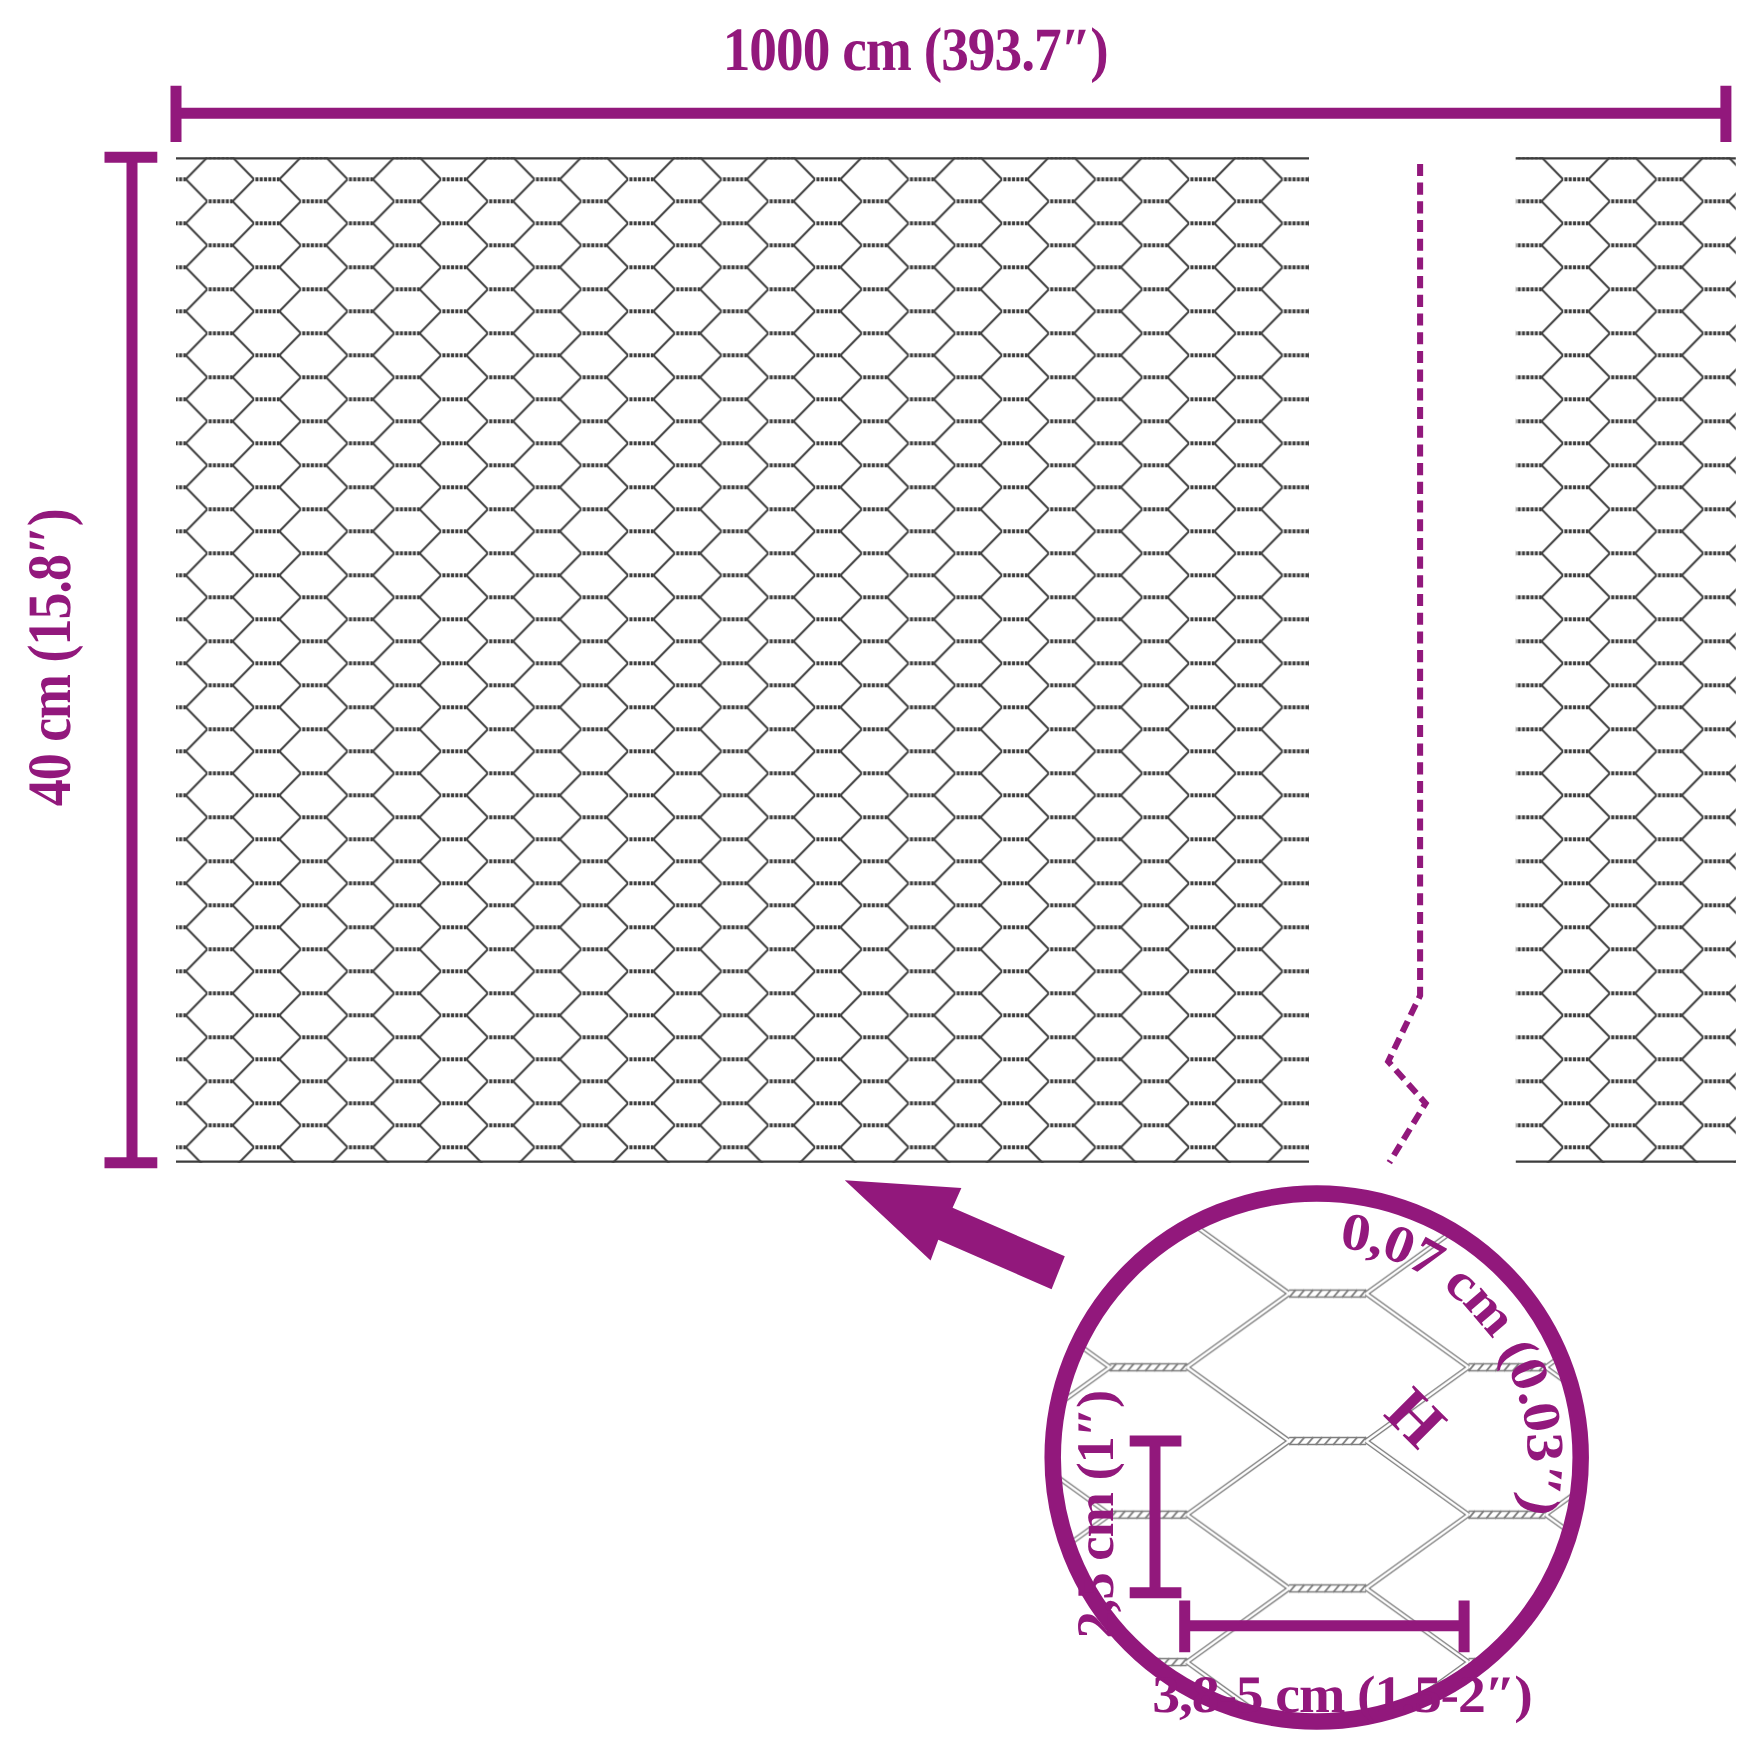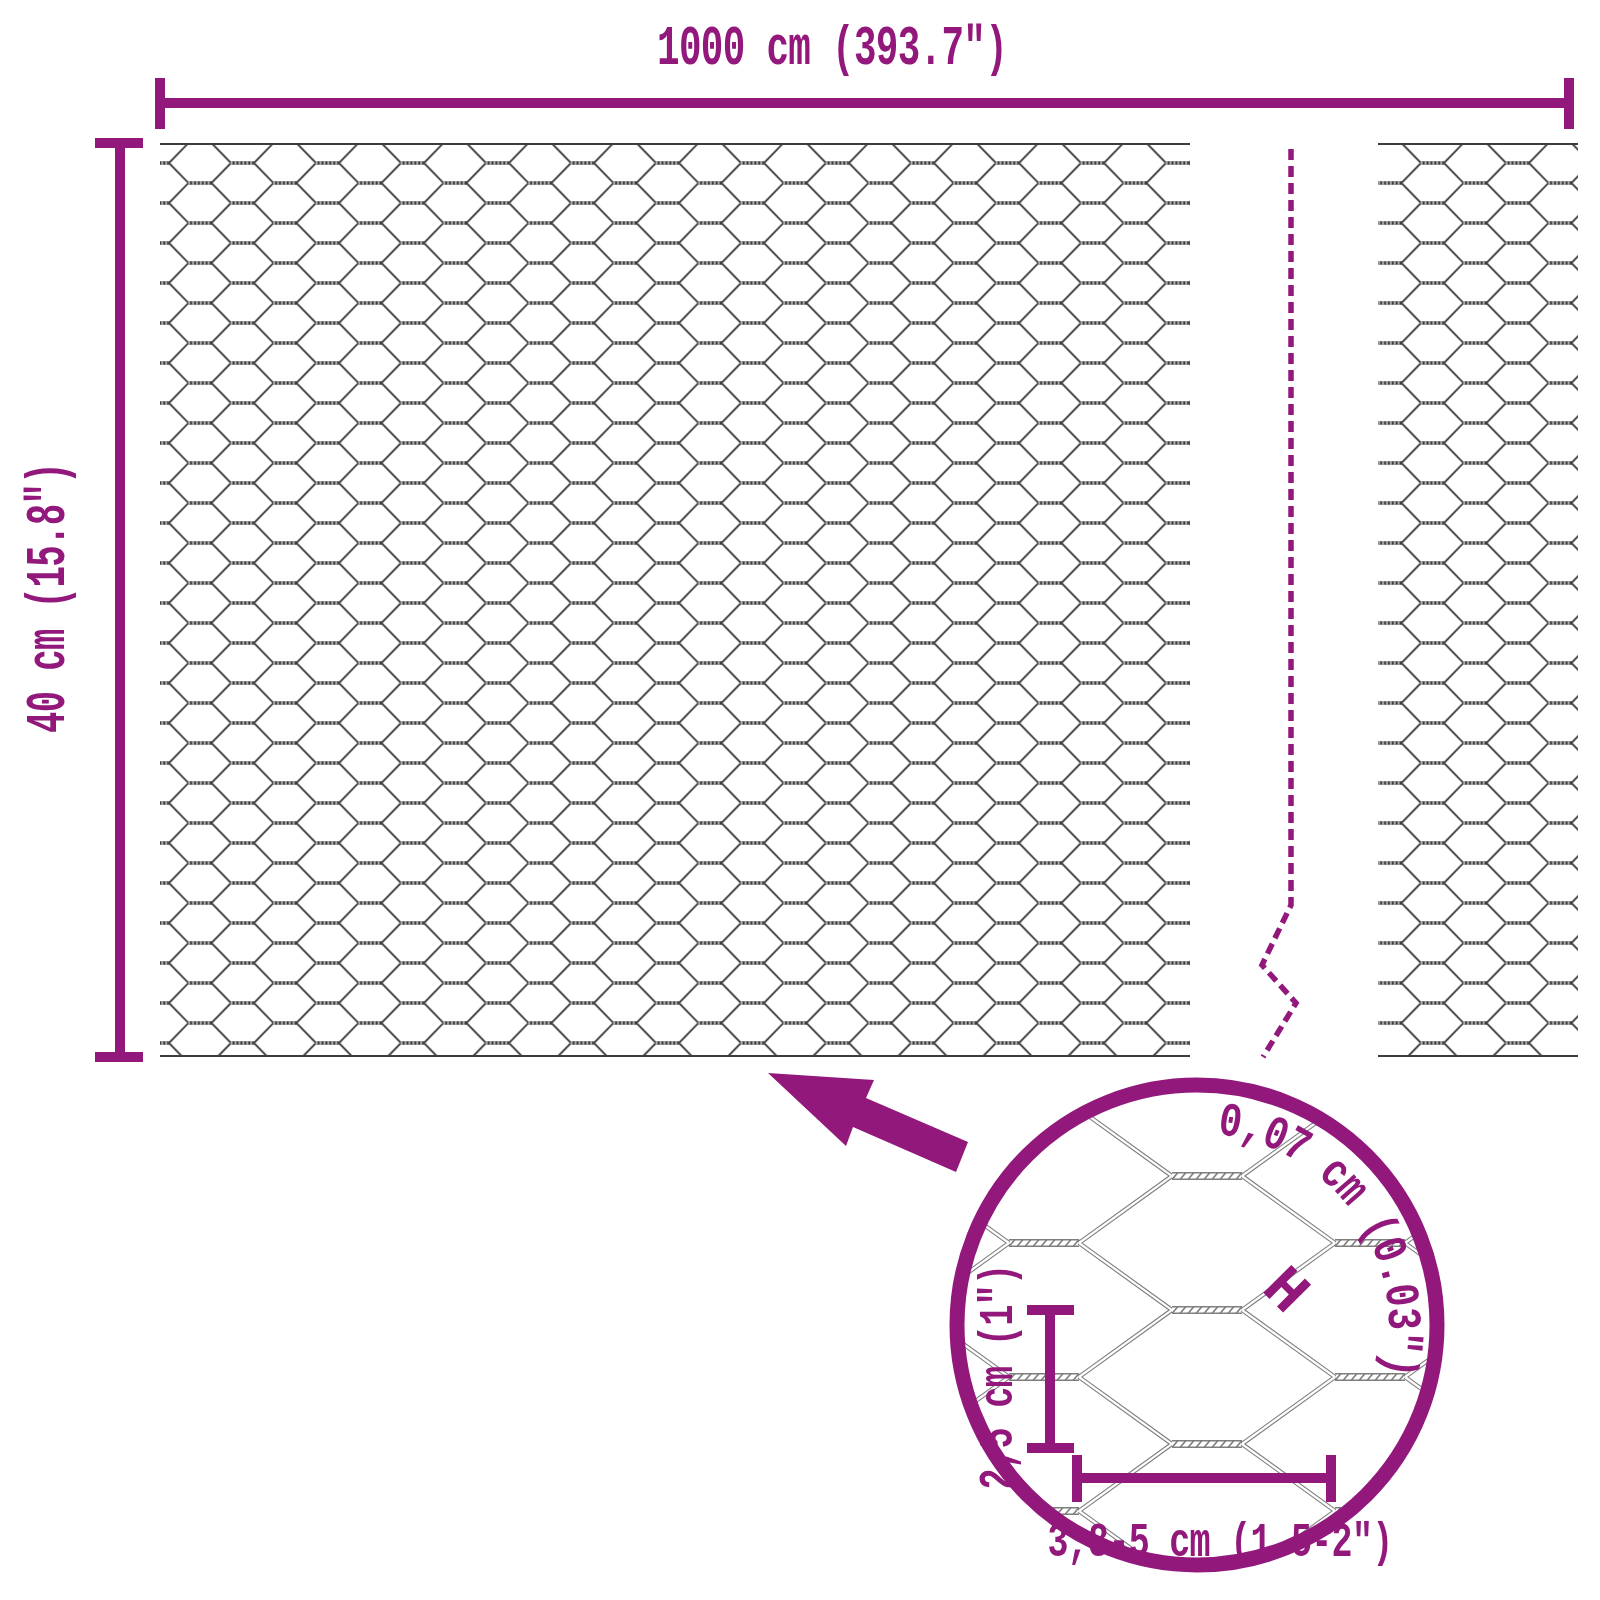--- a/index.html
+++ b/index.html
@@ -2,21 +2,21 @@
 <html style="--accent: #92187c; --wire: #3d3d3d; --wire_detail: #7d7d7d; --background: #ffffff;"><head>
 <meta charset="utf-8">
 <style>
   :root{
     --accent:#92187c;
     --wire:#3d3d3d;
     --wire_detail:#7d7d7d;
     --background:#ffffff;
   }
   html,body{margin:0;padding:0;background:var(--background);}
-  .stage{width:1600px;height:1600px;background:var(--background);font-family:Liberation Mono, monospace;}
+  .stage{width:1600px;height:1600px;background:var(--background);font-family:Liberation Serif, serif;}
   svg{display:block;}
   
   .mesh-diag{stroke:var(--wire);stroke-width:1.8;fill:none;}
   .mesh-twist{stroke:var(--wire);stroke-width:3.6;fill:none;}
   .mesh-twist-hl{stroke:#fff;stroke-width:3.6;fill:none;stroke-dasharray:1.3 2.6;opacity:.85;}
   .selvedge{stroke:var(--wire);stroke-width:2.2;fill:none;}
   
   .big-diag{stroke:var(--wire_detail);stroke-width:4.6;fill:none;}
   .big-diag-core{stroke:#fff;stroke-width:2.2;fill:none;}
   .rope-rail{stroke:var(--wire_detail);stroke-width:1.4;fill:none;}

